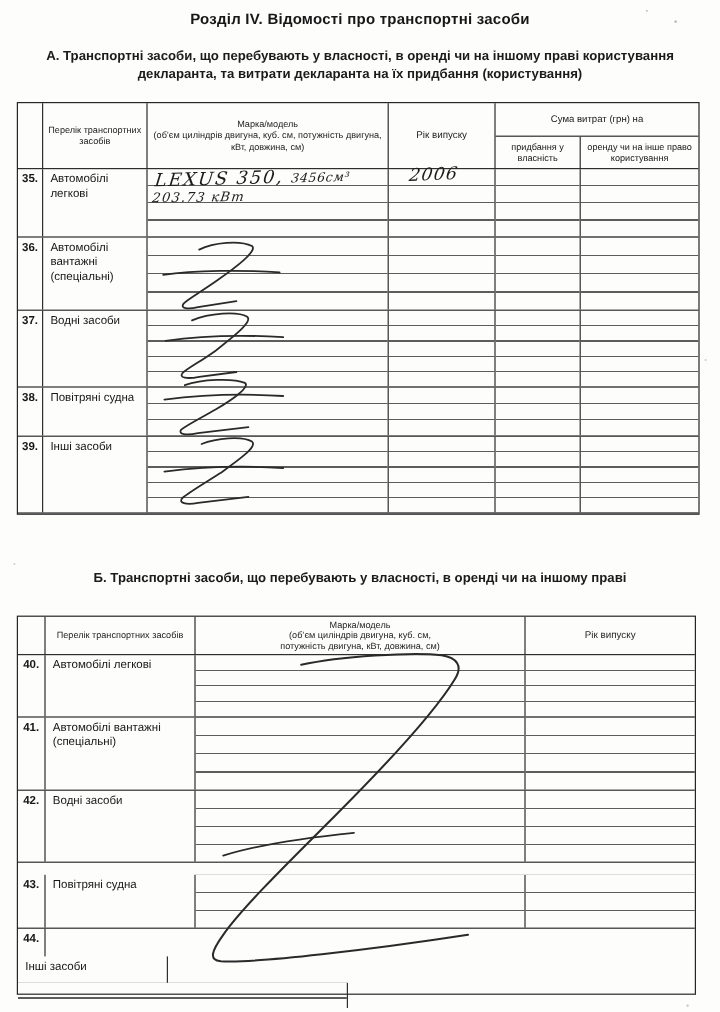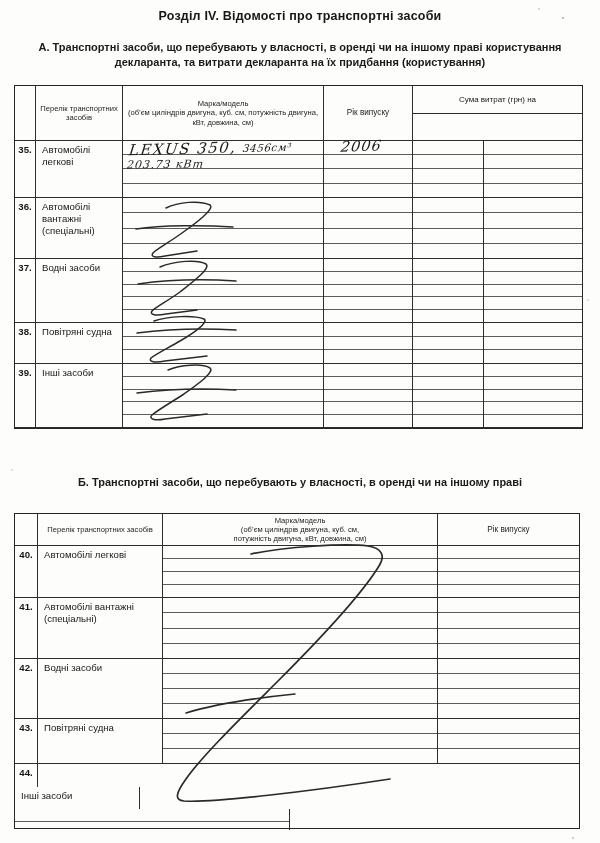--- a/index.html
+++ b/index.html
@@ -74,21 +74,21 @@
       transparent calc(var(--sub) - 1px),
       #5d5d5d calc(var(--sub) - 1px),
       #5d5d5d var(--sub));
   }
 
   
   .ra35{height:57px; --sub:14.25px;} .ra36{height:61px; --sub:15.25px;}
   .ra37{height:64px; --sub:12.8px;}  .ra38{height:41px; --sub:13.6px;}
   .ra39{height:64px; --sub:12.8px;}
   .rb40{height:52px; --sub:13px;}    .rb41{height:61px; --sub:15.25px;}
-  .rb42{height:60px; --sub:15px;}    .rb43{height:45px; --sub:15px;}
+  .rb42{height:60px; --sub:15px;}    .rb43{height:45px;margin-top:10px; --sub:15px;}
   .rb44{height:66px; --sub:13.2px;}
 
   
   .hw {
     position:absolute; z-index:3; color:#1c1c1c;
     font-family:"DejaVu Serif", serif; font-style:italic;
     white-space:nowrap; pointer-events:none;
   }
   #hwModel { left:114px; top:53px; font-size:15px; letter-spacing:1.5px; transform:rotate(-1.6deg) skewX(-8deg); }
   #hwModel .small { font-size:10.5px; letter-spacing:.5px; }
@@ -115,20 +115,28 @@
     </div>
     <div class="cell a3 hdr">
       <div>Марка/модель</div>
       <div class="pad">(об’єм циліндрів двигуна, куб. см, потужність двигуна, кВт, довжина, см)</div>
     </div>
     <div class="cell a4 hdr" style="font-size:8.2px">
       <div>Рік випуску</div>
     </div>
     <div class="cell costwrap">
       <div class="costtop">Сума витрат (грн) на</div>
+      <div class="costbot">
+        <div class="cc cc1">
+          <div class="pad">придбання у власність</div>
+        </div>
+        <div class="cc cc2">
+          <div class="pad">оренду чи на інше право користування</div>
+        </div>
+      </div>
     </div>
   </div>
 
   <div class="trow ra35">
     <div class="cell a1 numcell">35.</div>
     <div class="cell a2 lblcell">Автомобілі легкові</div>
     <div class="cell a3 lines"></div>
     <div class="cell a4 lines"></div>
     <div class="cell a5 lines"></div>
     <div class="cell a6 lines"></div>

